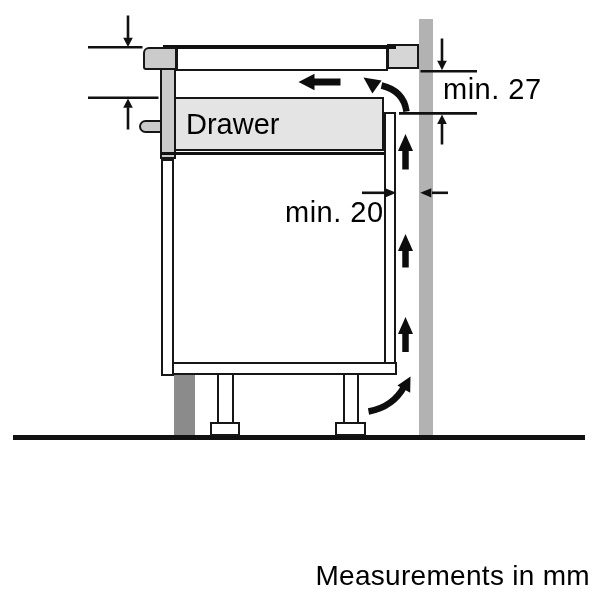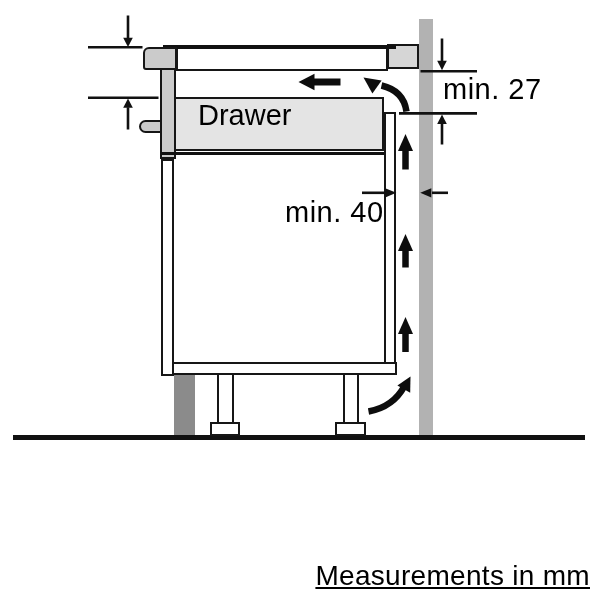--- a/index.html
+++ b/index.html
@@ -11,21 +11,21 @@
   .outlined{border:2px solid #161616;background:#fff;}
   .lbl{position:absolute;font-size:29px;letter-spacing:0.5px;white-space:nowrap;line-height:1;}
   #svg-overlay{position:absolute;left:0;top:0;width:600px;height:600px;}
   
   .wall{background:var(--wall,#b2b2b2);}
   .worktop{background:var(--worktop,#d6d6d6);}
   .frontgray{background:var(--cabinet_front,#cbcbcb);}
   .drawerfill{background:var(--drawer_fill,#e4e4e4);}
   .plinthfill{background:var(--plinth,#8b8b8b);}
   .blackfill{background:var(--outline,#0d0d0d);}
-  #drawer{display:flex;align-items:flex-start;padding-left:22px;font-size:29px;}
+  #drawer{display:flex;align-items:center;padding-left:10px;font-size:29px;}
 </style>
 </head>
 <body>
 
 <div id="stage">
 
   <div class="shape wall" style="left:418.5px;top:19px;width:14px;height:417px;"></div>
   <div class="shape blackfill" style="left:13px;top:434.5px;width:572px;height:5px;"></div>
 
   <div class="shape outlined worktop" style="left:386.5px;top:44px;width:32px;height:25px;"></div>
@@ -87,16 +87,16 @@
       <line x1="405.5" y1="267.5" x2="405.5" y2="250" stroke-width="6.5"></line>
       <polygon stroke="none" points="405.5,234 398,251 413,251"></polygon>
       <line x1="405.5" y1="352" x2="405.5" y2="334" stroke-width="6.5"></line>
       <polygon stroke="none" points="405.5,317 398,334 413,334"></polygon>
       <path d="M 368.5 411.5 C 385 408.5 397.5 399 404.5 386" fill="none" stroke-width="6.5"></path>
       <polygon stroke="none" points="410.5,376.5 410.2,392.8 397.4,385.6"></polygon>
     </g>
   </svg>
 
   <div class="lbl" style="left:443px;top:75px;">min. 27</div>
-  <div class="lbl" style="left:285px;top:198px;">min. 40</div>
-  <div class="lbl" style="right:10px;top:562px;font-size:28px;letter-spacing:0.3px;text-decoration:underline;">Measurements in mm</div>
+  <div class="lbl" style="left:285px;top:198px;">min. 20</div>
+  <div class="lbl" style="right:10px;top:562px;font-size:28px;letter-spacing:0.3px;">Measurements in mm</div>
 
 </div>
 
 </body></html>

